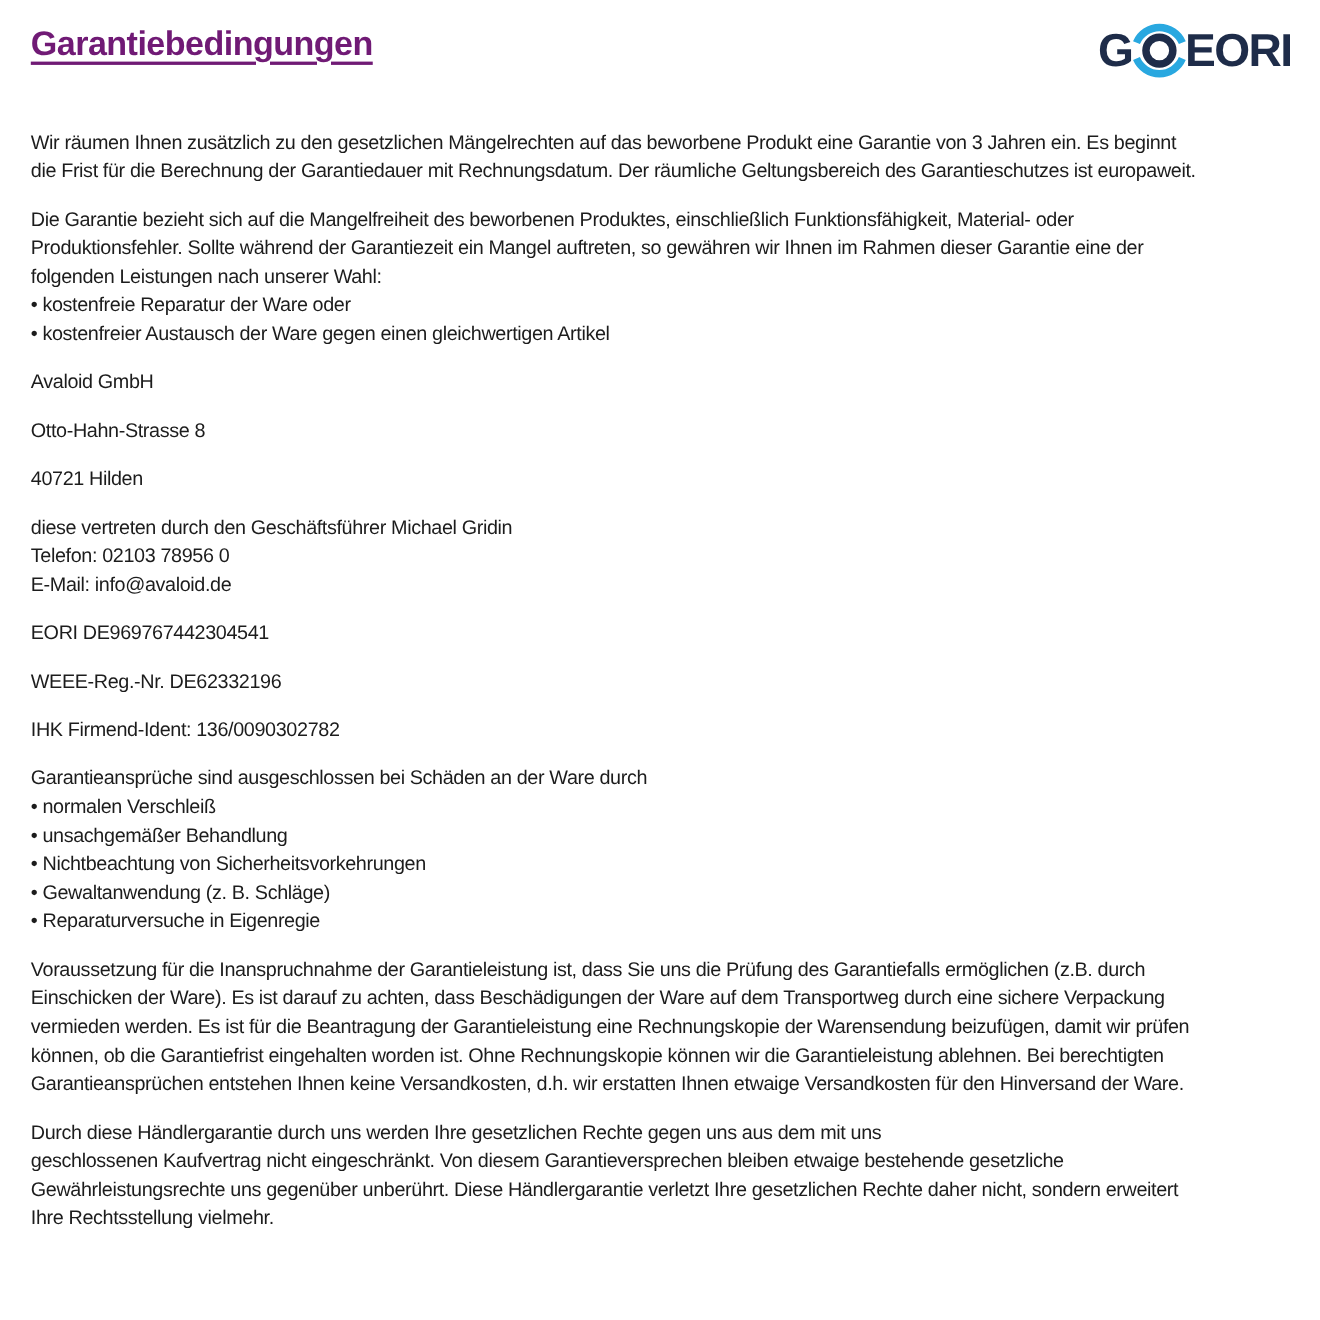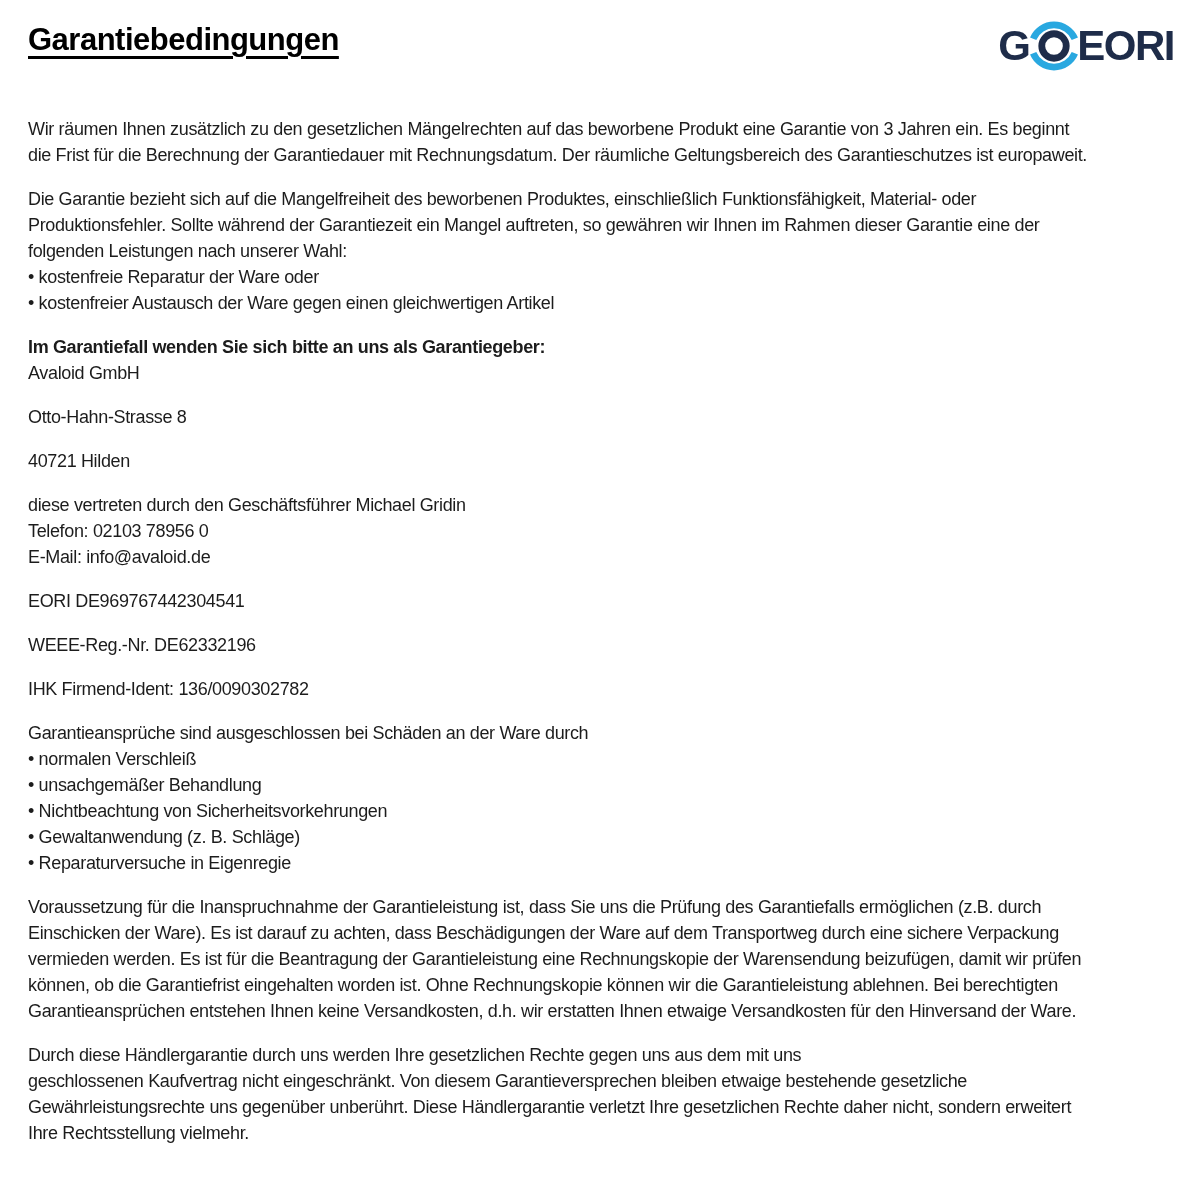--- a/index.html
+++ b/index.html
@@ -24,21 +24,21 @@
   header.doc-header {
     position: relative;
     height: 64px;
   }
   h1.doc-title {
     margin: 0;
     display: inline-block;
     font-size: 31px;
     font-weight: 700;
     letter-spacing: -0.5px;
-    color: #000000;
+    color: #701a75;
     text-decoration: underline;
     text-decoration-thickness: 3px;
     text-underline-offset: 6px;
     text-align: right;
   }
   .logo {
     position: absolute;
     top: -8px;
     right: 2px;
     display: flex;
@@ -112,21 +112,20 @@
     <p class="para">Wir räumen Ihnen zusätzlich zu den gesetzlichen Mängelrechten auf das beworbene Produkt eine Garantie von 3 Jahren ein. Es beginnt
 die Frist für die Berechnung der Garantiedauer mit Rechnungsdatum. Der räumliche Geltungsbereich des Garantieschutzes ist europaweit.</p>
 
     <p class="para">Die Garantie bezieht sich auf die Mangelfreiheit des beworbenen Produktes, einschließlich Funktionsfähigkeit, Material- oder
 Produktionsfehler. Sollte während der Garantiezeit ein Mangel auftreten, so gewähren wir Ihnen im Rahmen dieser Garantie eine der
 folgenden Leistungen nach unserer Wahl:
 • kostenfreie Reparatur der Ware oder
 • kostenfreier Austausch der Ware gegen einen gleichwertigen Artikel</p>
 
     <div class="block">
-      <p class="para bold">Im Garantiefall wenden Sie sich bitte an uns als Garantiegeber:</p>
       <p class="para">Avaloid GmbH</p>
     </div>
 
     <p class="para">Otto-Hahn-Strasse 8</p>
 
     <p class="para">40721 Hilden</p>
 
     <p class="para">diese vertreten durch den Geschäftsführer Michael Gridin
 Telefon: 02103 78956 0
 E-Mail: info@avaloid.de</p>

